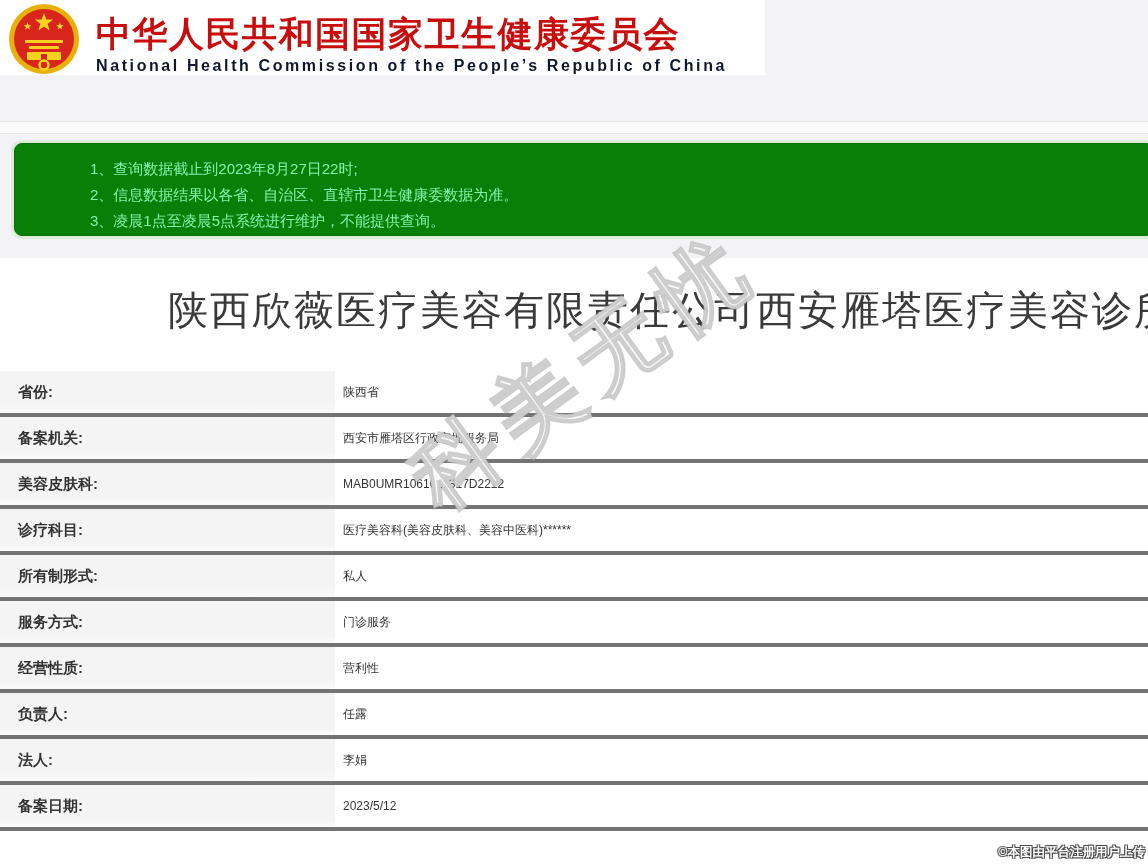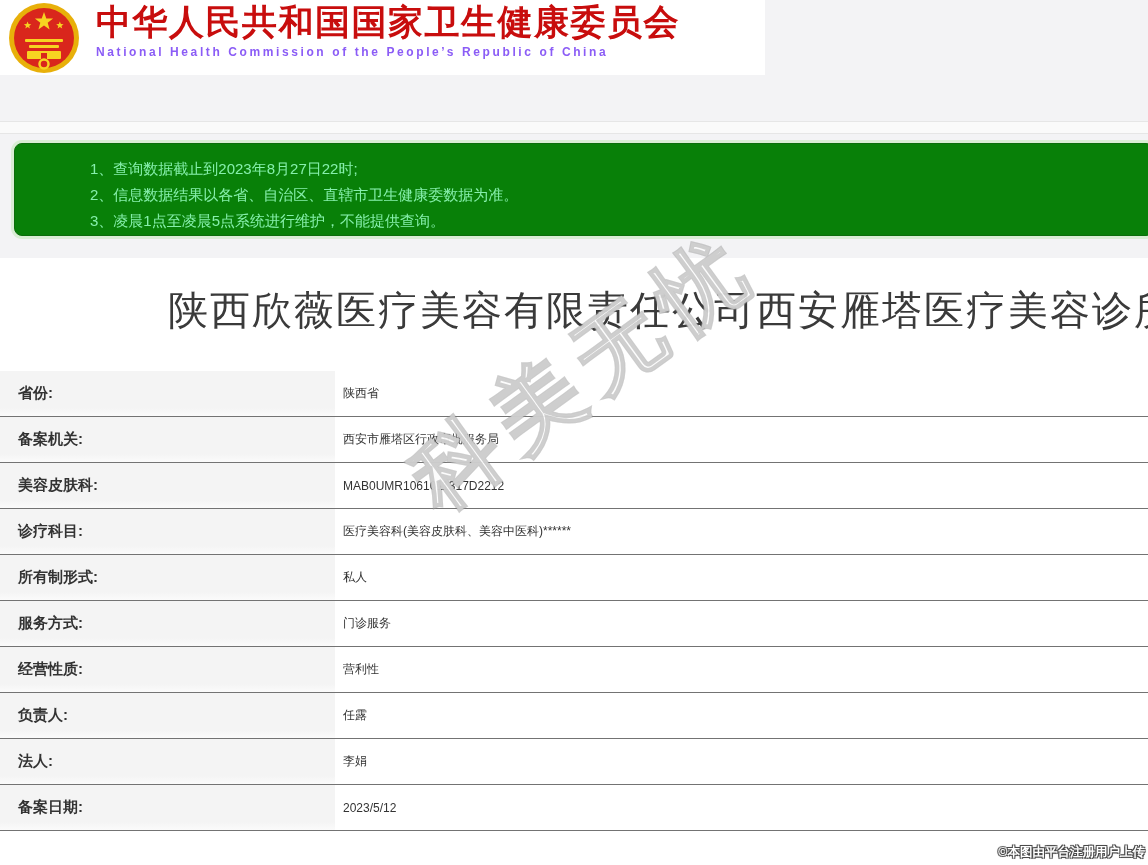--- a/index.html
+++ b/index.html
@@ -3,44 +3,44 @@
 <meta charset="utf-8">
 <style>
   * { margin:0; padding:0; box-sizing:border-box; }
   html,body { width:1148px; height:865px; overflow:hidden; background:#fff;
               font-family:"Liberation Sans","DejaVu Sans",sans-serif; }
   .page { position:relative; width:1148px; height:865px; overflow:hidden; }
 
   
   .top-band { position:relative; height:258px; background:#f3f3f5; }
   .header-white { position:absolute; left:0; top:0; width:765px; height:75px;
-                  background:#fff; display:flex; align-items:flex-start; }
+                  background:#fff; display:flex; align-items:flex-end; }
   .emblem { width:72px; height:72px; margin:2px 0 0 8px; flex:0 0 auto; }
   .header-text { margin-left:16px; padding-top:2px; }
   .header-title-cn { font-size:35px; font-weight:bold; color:#c80d0d;
                      letter-spacing:1.5px; line-height:40px; white-space:nowrap; }
-  .header-title-en { font-size:12px; font-weight:bold; color:#8b5cf6;
+  .header-title-en { font-size:16px; font-weight:bold; color:#0f172a;
                      letter-spacing:2.6px; margin-top:3px; white-space:nowrap; }
   .sep-band { position:absolute; left:0; top:121px; width:100%; height:13px;
               background:#fafafa; border-top:1px solid #e6e6e6; border-bottom:1px solid #e6e6e6; }
 
   
   .notice { position:absolute; left:14px; right:-6px; top:143px; height:93px;
             background:#088008; border:1px solid #0b6d0b; border-radius:8px;
             box-shadow:0 0 0 3px rgba(214,236,208,0.9);
             padding:12px 10px 0 75px; }
   .notice-line { color:#86efac; font-size:15px; line-height:26px; white-space:nowrap; }
 
   
   .page-title { margin-top:26px; padding-left:168px; font-size:40px; line-height:52px;
                 color:#3a3a3a; font-weight:500; letter-spacing:2px; white-space:nowrap; }
 
   
   .record-table { margin-top:35px; width:100%; }
-  .record-row { display:flex; height:46px; border-bottom:1px solid #737373; background:#fff; }
+  .record-row { display:flex; height:46px; border-bottom:4px solid #737373; background:#fff; }
   .record-label { width:335px; flex:0 0 auto; display:flex; align-items:center;
                   padding-left:18px; font-size:15px; font-weight:bold; color:#333;
                   background:linear-gradient(#f4f4f4 82%, #fbfbfb 100%); }
   .record-value { flex:1; display:flex; align-items:center; padding-left:8px;
                   font-size:12px; color:#333; white-space:nowrap; }
 
   
   .wm-diagonal { position:absolute; left:388px; top:442px; z-index:50;
                  transform:rotate(-36deg); transform-origin:0 0;
                  font-size:86px; font-weight:bold; letter-spacing:14px; white-space:nowrap;

